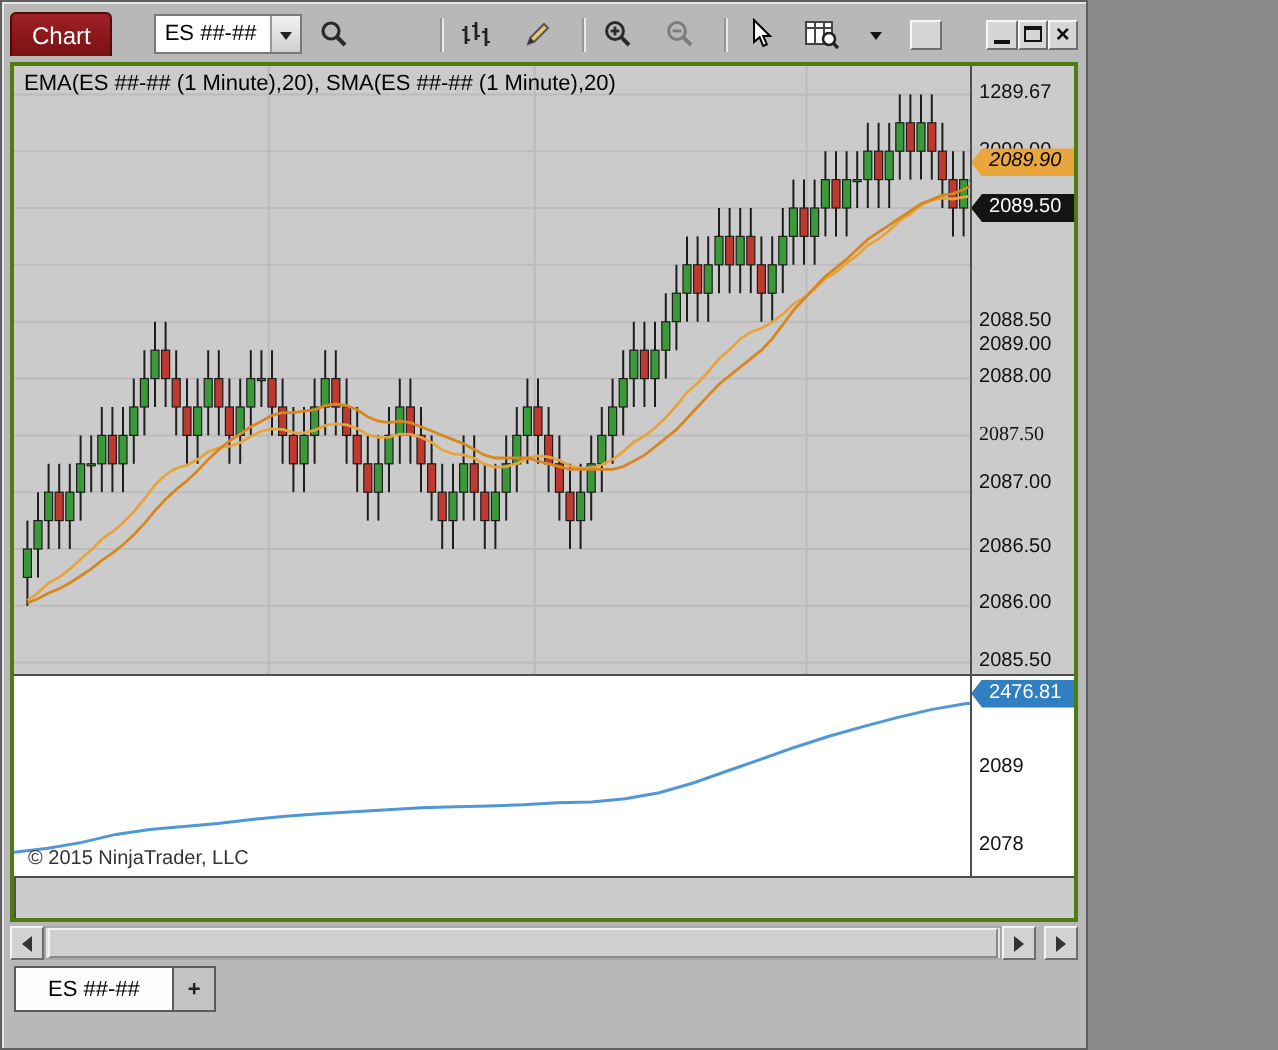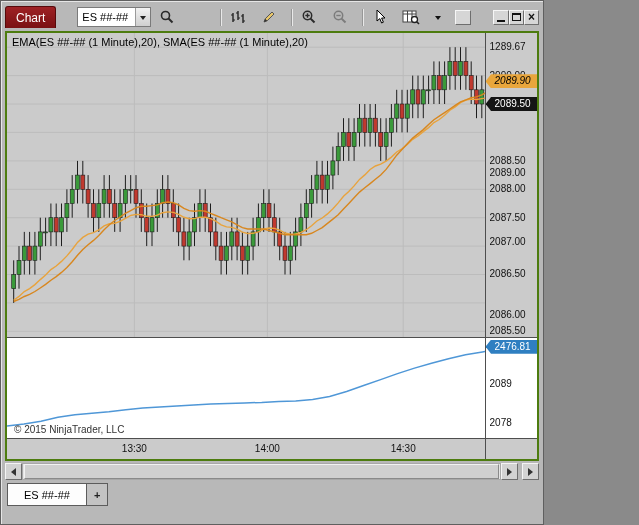--- a/index.html
+++ b/index.html
@@ -384,24 +384,24 @@
           </svg>
         <div class="panel-label">EMA(ES ##-## (1 Minute),20), SMA(ES ##-## (1 Minute),20)</div>
       </div>
       <div class="axis-col gray" id="main-axis">
           <div class="ytick" style="top: 8.20561px;">1289.67</div>
           <div class="ytick" style="top: 36.6168px;">2090.00</div>
           <div class="ytick" style="top: 65.028px;">2089.50</div>
           <div class="ytick" style="top: 93.4393px; margin-top: 41px;">2089.00</div>
           <div class="ytick" style="top: 121.85px;">2088.50</div>
           <div class="ytick" style="top: 150.262px;">2088.00</div>
-          <div class="ytick" style="top: 178.673px;">2087.50</div>
+          <div class="ytick" style="top: 178.673px; font-family: Liberation Serif, serif;">2087.50</div>
           <div class="ytick" style="top: 203px;">2087.00</div>
           <div class="ytick" style="top: 235.495px;">2086.50</div>
-          <div class="ytick" style="top: 276px;">2086.00</div>
+          <div class="ytick" style="top: 263px;">2086.00</div>
           <div class="ytick" style="top: 292.318px;">2085.50</div>
           <div class="tag" style="top: 41.2991px; background: rgb(233, 166, 60); color: rgb(0, 0, 0); font-style: italic;">2089.90</div>
           <div class="tag" style="top: 64.028px; background: rgb(20, 20, 20); color: rgb(255, 255, 255);">2089.50</div>
         </div>
     </div>
 
     <div class="panel-row ind-panel">
       <div class="plot" style="background:#fff">
         <svg id="ind-svg" width="566" height="101">
             <polyline points="0.0,88.1 17.0,86.1 34.0,83.2 50.9,79.2 67.9,76.8 84.9,75.3 101.9,73.7 118.9,71.7 135.8,70.1 152.8,68.9 169.8,67.9 186.8,66.9 203.8,65.9 220.7,65.4 237.7,65.0 254.7,64.4 271.7,63.4 288.7,63.0 305.6,61.4 322.6,58.4 339.6,53.5 356.6,47.5 373.6,41.6 390.5,35.6 407.5,30.1 424.5,25.3 441.5,20.8 458.5,16.8 475.4,13.9 492.4,11.9 509.4,10.3 526.4,9.5 543.4,8.9 566.0,8.7 " fill="none" stroke="#4f97d7" stroke-width="1.5"></polyline>
@@ -409,26 +409,20 @@
         <div class="copyright">© 2015 NinjaTrader, LLC</div>
       </div>
       <div class="axis-col white" id="ind-axis">
           <div class="ytick" style="top: 39.549px;">2089</div>
           <div class="ytick" style="top: 79.1569px;">2078</div>
           <div class="tag" style="top: 1.71373px; background: rgb(47, 127, 193); color: rgb(255, 255, 255);">2476.81</div>
         </div>
     </div>
 
     <div class="panel-row taxis-row">
-      <div class="plot" id="time-labels">
-          <div class="ttick" style="left: 110.35px;">13:30</div>
-          <div class="ttick" style="left: 243.36px;">14:00</div>
-          <div class="ttick" style="left: 379.2px;">14:30</div>
-          <div class="ttick" style="left: 483.91px;">15:00</div>
-        </div>
       <div class="axis-col gray"></div>
     </div>
 
   </div>
 
   <div class="hscroll">
     <div class="sbtn">
         <span class="tri-left"></span>
       </div>
     <div class="strack">

